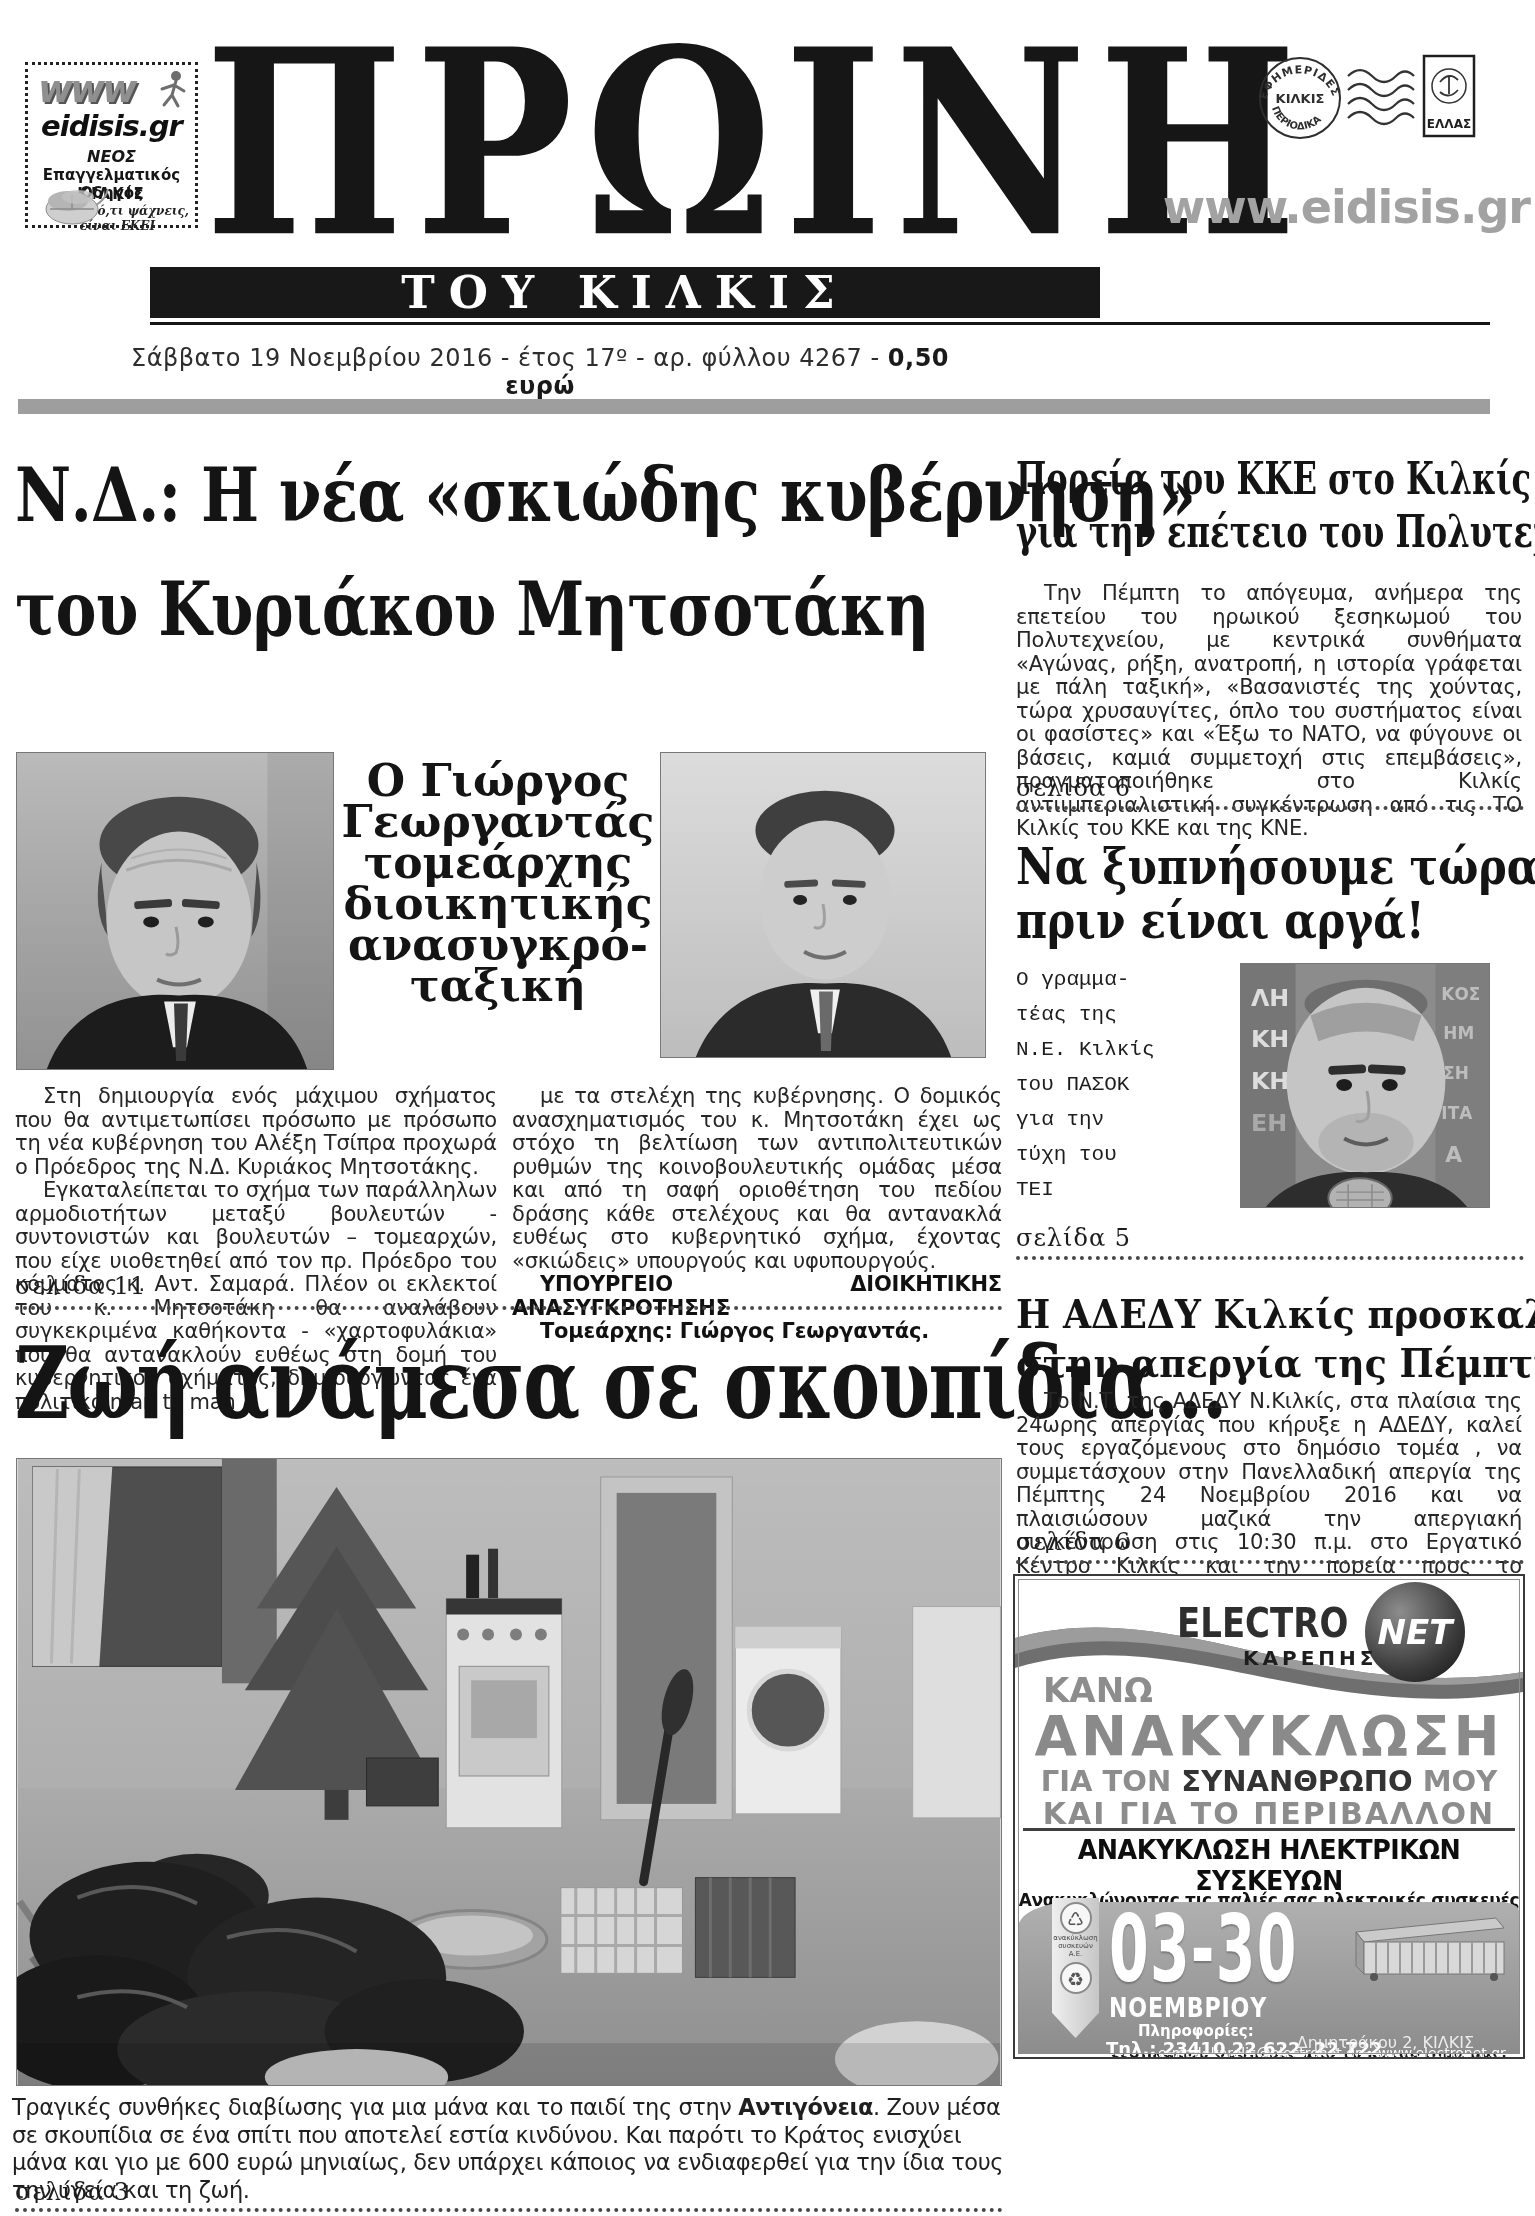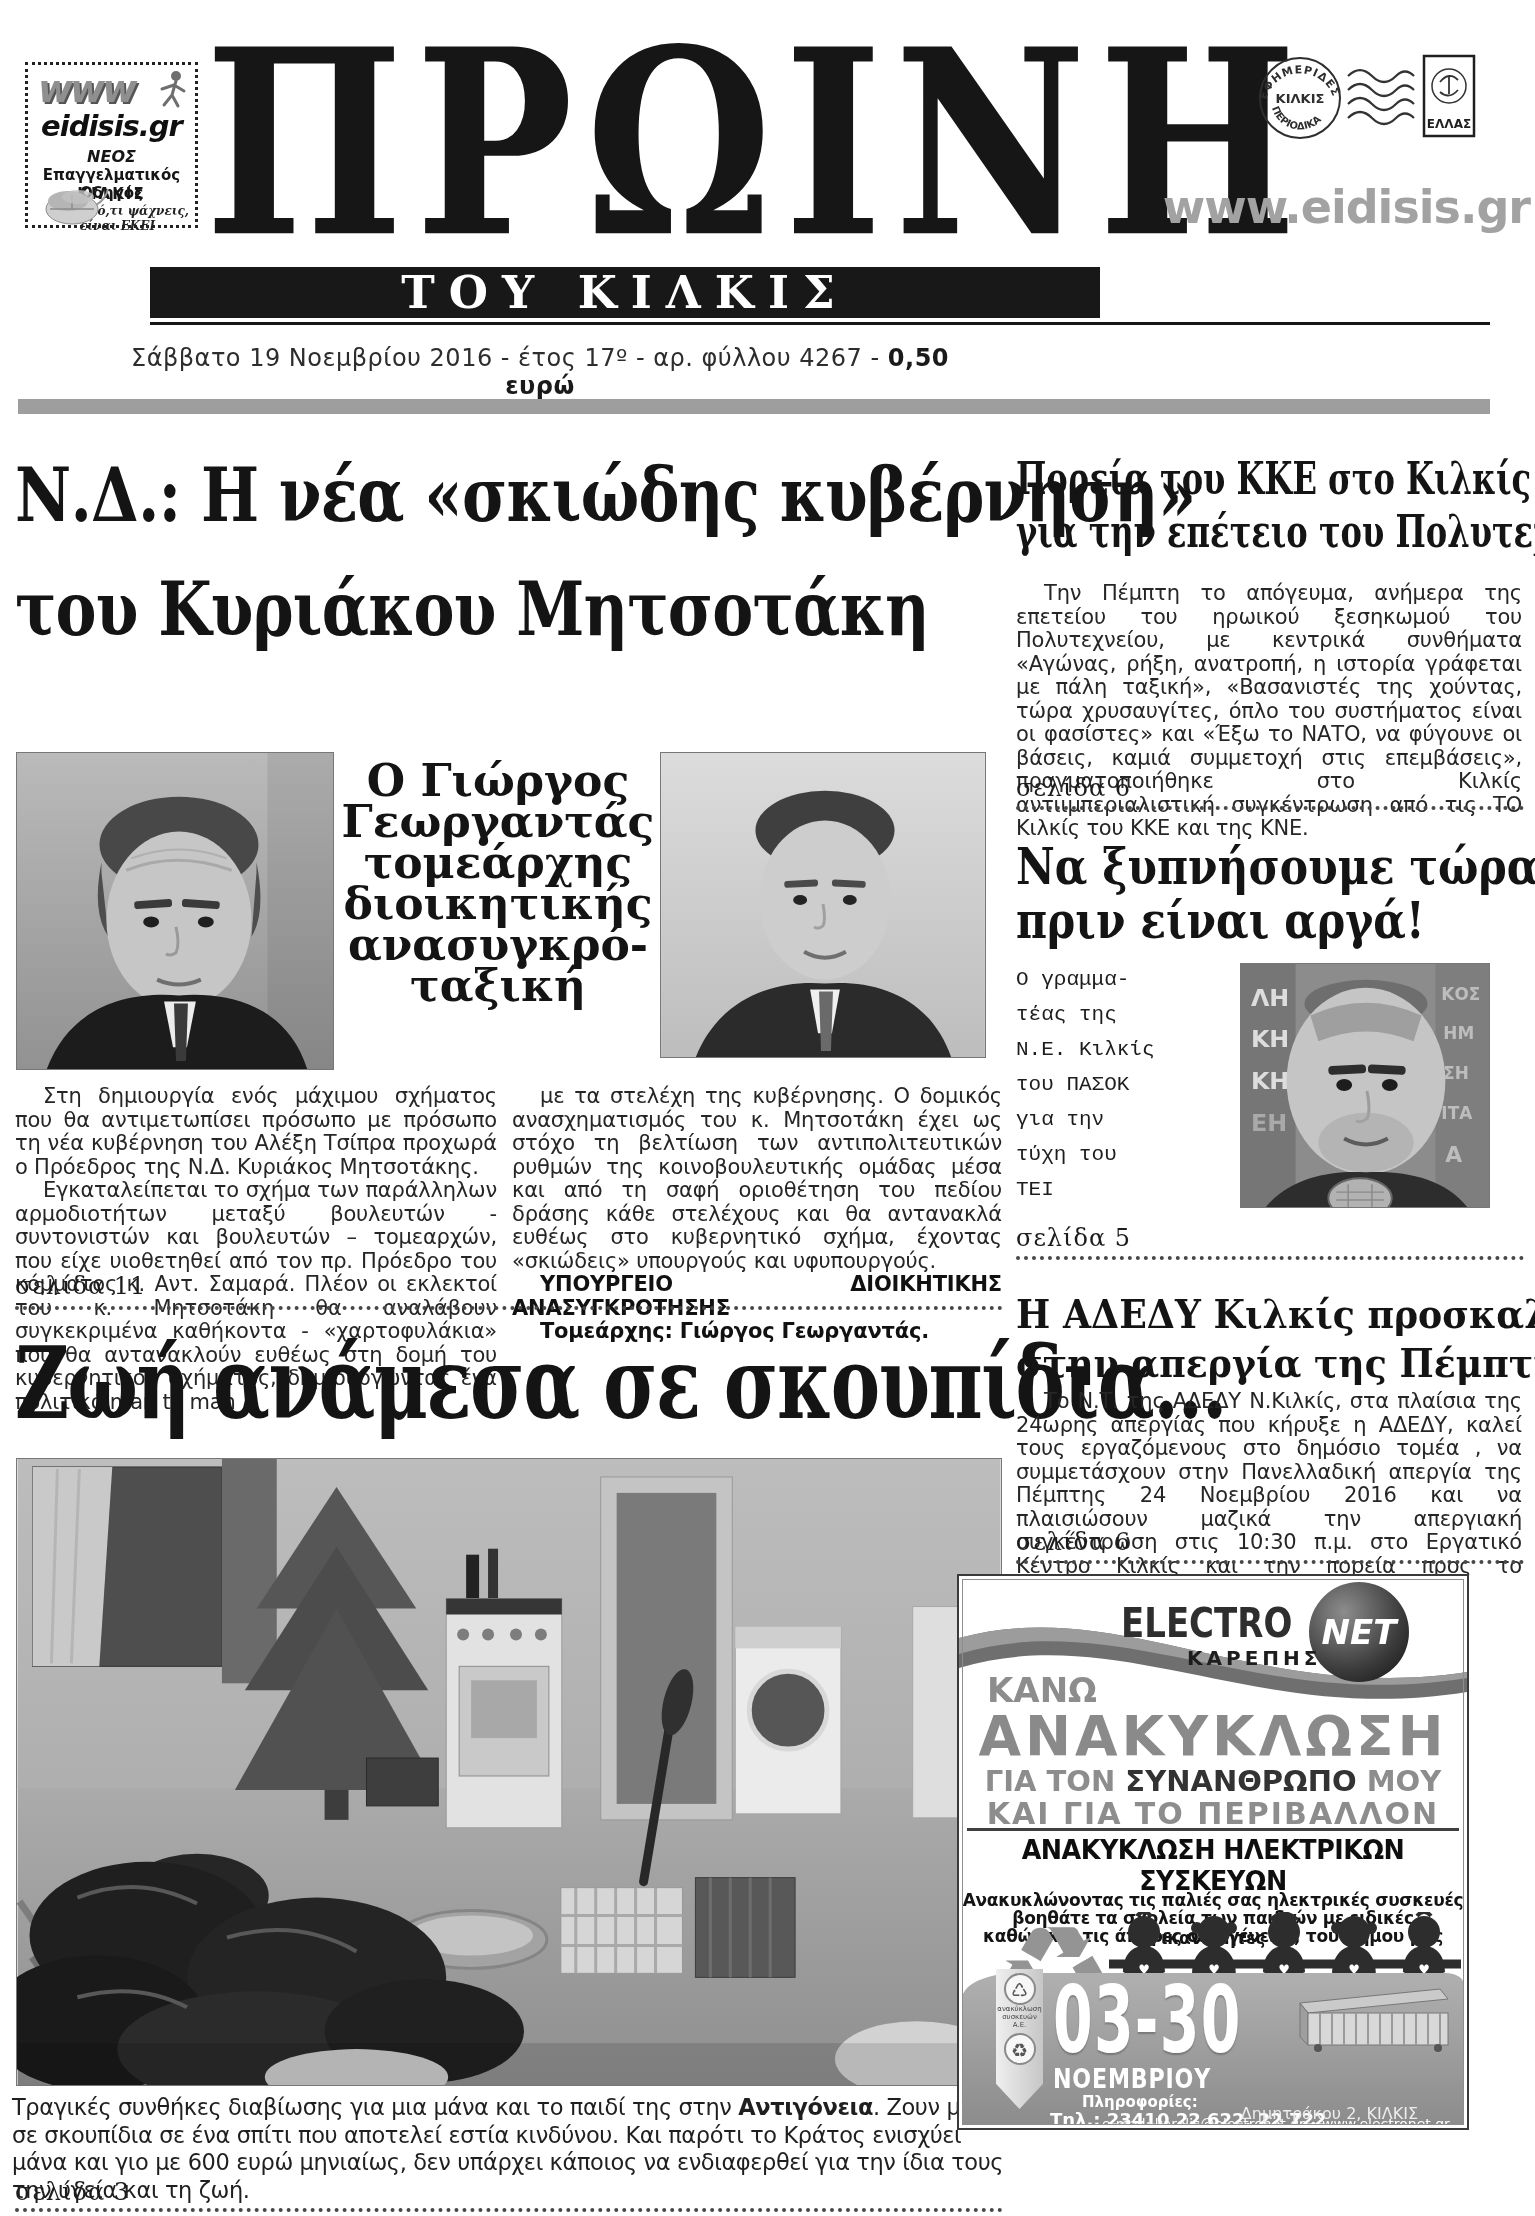--- a/index.html
+++ b/index.html
@@ -53,21 +53,21 @@
   .kke-body{left:1016px;top:582px;width:506px;}
   .pasok-h{left:1016px;top:840px;width:620px;font-size:50px;line-height:54px;transform:scaleX(.85);transform-origin:left top;white-space:nowrap;}
   .side-lines{left:1016px;top:962px;width:225px;font-size:21px;line-height:35px;color:#1d1d1d;font-family:Liberation Mono, monospace;}
   .adedy-h{left:1016px;top:1290px;width:560px;font-size:39px;line-height:49px;transform:scaleX(.93);transform-origin:left top;white-space:nowrap;}
   .adedy-body{left:1016px;top:1390px;width:506px;}
 
   
   .photo{border:1px solid #777;box-sizing:border-box;}
 
   
-  .ad{left:957px;top:1574px;width:512px;height:556px;border:2px solid #3a3a3a;box-sizing:border-box;background:#fff;overflow:hidden;}
+  .ad{left:1013px;top:1574px;width:512px;height:485px;border:2px solid #3a3a3a;box-sizing:border-box;background:#fff;overflow:hidden;}
   .ad-inner-border{position:absolute;inset:3px;border:1px solid #8d8d8d;pointer-events:none;}
   .ad .abs{position:absolute;}
   .ad-electro{left:162px;top:24px;font:bold 40px "DejaVu Sans",sans-serif;color:#2e2e2e;transform:scaleX(.85);transform-origin:left top;letter-spacing:0;}
   .ad-karepis{left:228px;top:70px;font:bold 20px "DejaVu Sans",sans-serif;color:#1d1d1d;letter-spacing:4px;}
   .ad-sphere{left:350px;top:6px;width:100px;height:100px;border-radius:50%;
       background:radial-gradient(circle at 35% 30%,#8d8d8d,#3c3c3c 60%,#111);text-align:center;}
   .ad-sphere span{font:bold italic 34px "DejaVu Sans",sans-serif;color:#fff;line-height:100px;}
   .ad-kano{left:28px;top:94px;font:bold 34px "DejaVu Sans",sans-serif;color:#8d8d8d;}
   .ad-anak{left:0;top:128px;width:100%;text-align:center;font:bold 55px "DejaVu Sans",sans-serif;color:#8a8a8a;letter-spacing:4px;}
   .ad-sl3{left:0;top:188px;width:100%;text-align:center;font:bold 29px "DejaVu Sans",sans-serif;color:#8d8d8d;}

